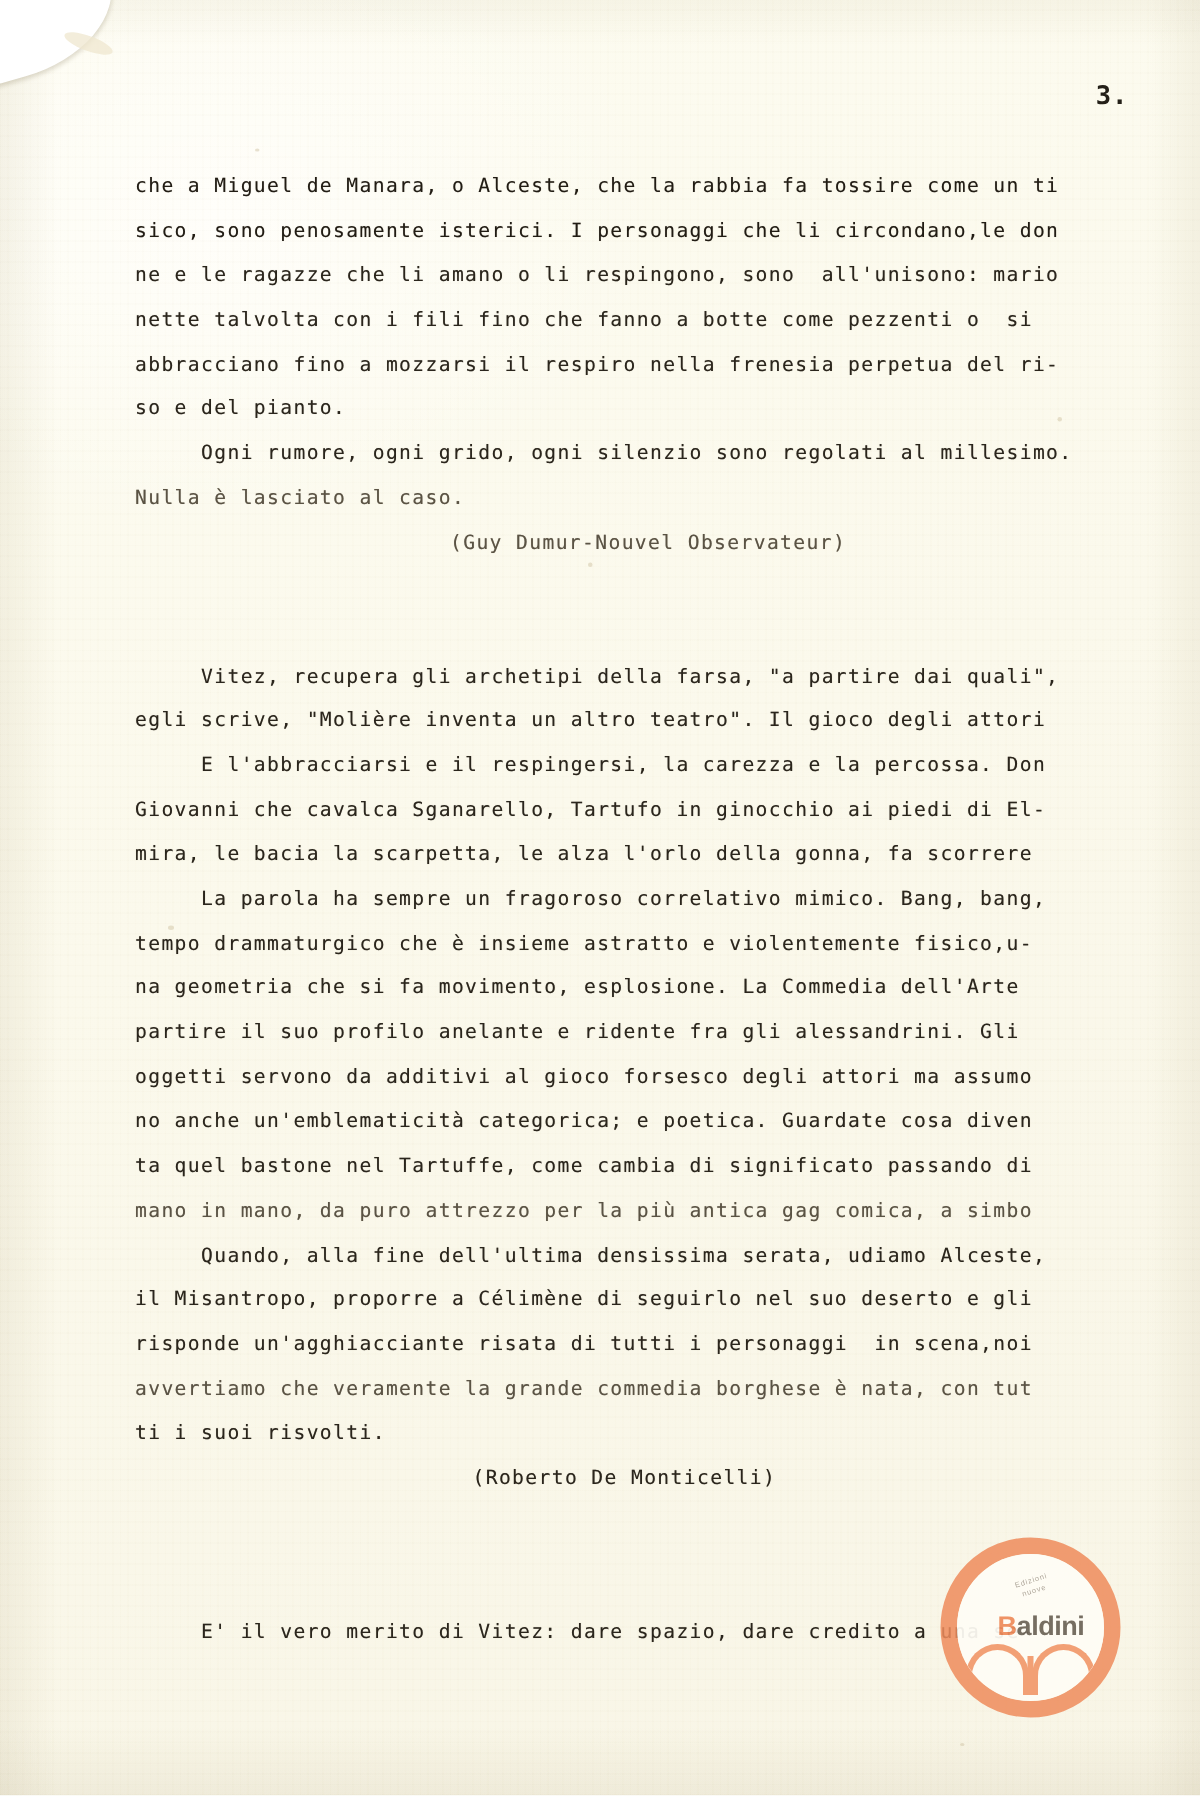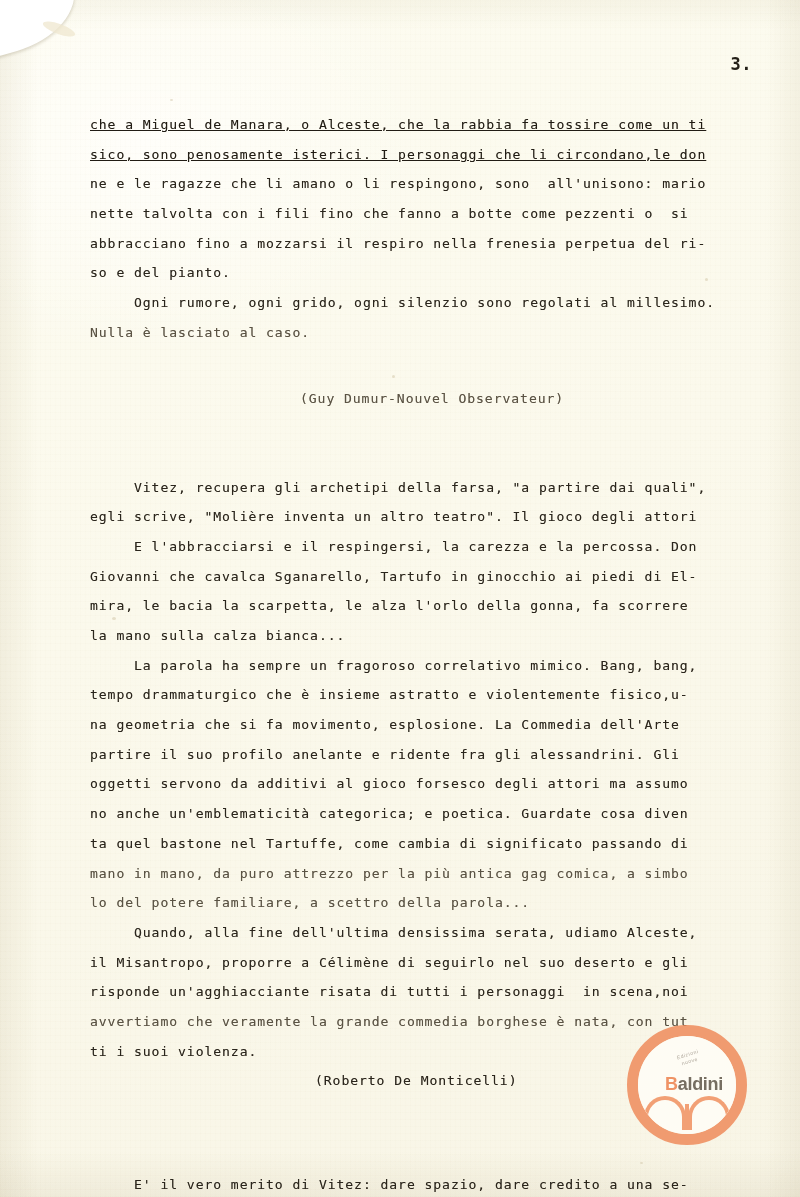--- a/index.html
+++ b/index.html
@@ -101,26 +101,26 @@
     font-size: 13.1px;
     line-height: 29.7px;
     height: 29.7px;
     color: #2a251c;
     white-space: pre;
     letter-spacing: 0.92px;
     text-shadow: 0 0 0.45px rgba(60,50,35,0.42);
   }
   
   .line.faint { color: #51493a; opacity: 0.94; }
-  .line.strong { color: #211c14; text-decoration: underline; }
+  .line.strong { color: #211c14; }
 
   .blank { height: 29.7px; }
   .blank-lg { height: 44px; }
 
-  .attrib { padding-left: 210px; margin-top: 36px; }
+  .attrib { padding-left: 210px; }
   .attrib-2 { padding-left: 225px; }
 
   
   .stamp {
     position: absolute;
     left: 627px;
     top: 1025px;
     width: 120px;
     height: 120px;
     z-index: 8;
@@ -226,37 +226,35 @@
 
     <div class="blank"></div>
     <div class="blank"></div>
 
     <div class="line">     Vitez, recupera gli archetipi della farsa, "a partire dai quali",</div>
     <div class="line">egli scrive, "Molière inventa un altro teatro". Il gioco degli attori</div>
 
     <div class="line">     E l'abbracciarsi e il respingersi, la carezza e la percossa. Don</div>
     <div class="line">Giovanni che cavalca Sganarello, Tartufo in ginocchio ai piedi di El-</div>
     <div class="line">mira, le bacia la scarpetta, le alza l'orlo della gonna, fa scorrere</div>
-    <div class="line">la mano sulla calza bianca...</div>
 
     <div class="line">     La parola ha sempre un fragoroso correlativo mimico. Bang, bang,</div>
     <div class="line">tempo drammaturgico che è insieme astratto e violentemente fisico,u-</div>
     <div class="line">na geometria che si fa movimento, esplosione. La Commedia dell'Arte</div>
     <div class="line">partire il suo profilo anelante e ridente fra gli alessandrini. Gli</div>
     <div class="line">oggetti servono da additivi al gioco forsesco degli attori ma assumo</div>
     <div class="line">no anche un'emblematicità categorica; e poetica. Guardate cosa diven</div>
     <div class="line">ta quel bastone nel Tartuffe, come cambia di significato passando di</div>
     <div class="line faint">mano in mano, da puro attrezzo per la più antica gag comica, a simbo</div>
-    <div class="line faint">lo del potere familiare, a scettro della parola...</div>
 
     <div class="line">     Quando, alla fine dell'ultima densissima serata, udiamo Alceste,</div>
     <div class="line">il Misantropo, proporre a Célimène di seguirlo nel suo deserto e gli</div>
     <div class="line">risponde un'agghiacciante risata di tutti i personaggi  in scena,noi</div>
     <div class="line faint">avvertiamo che veramente la grande commedia borghese è nata, con tut</div>
-    <div class="line">ti i suoi violenza.</div>
+    <div class="line">ti i suoi risvolti.</div>
 
     <div class="line attrib-2">(Roberto De Monticelli)</div>
 
     <div class="blank"></div>
     <div class="blank-lg"></div>
 
     <div class="line">     E' il vero merito di Vitez: dare spazio, dare credito a una se-</div>
   </div>
 
   <div class="stamp">

